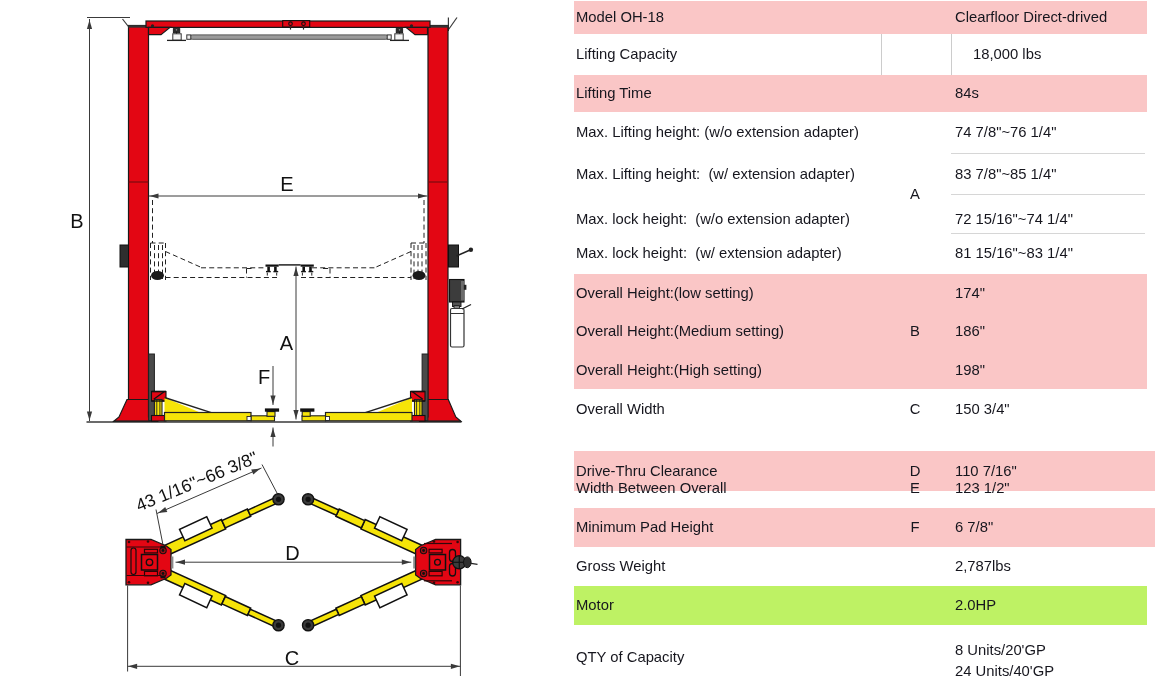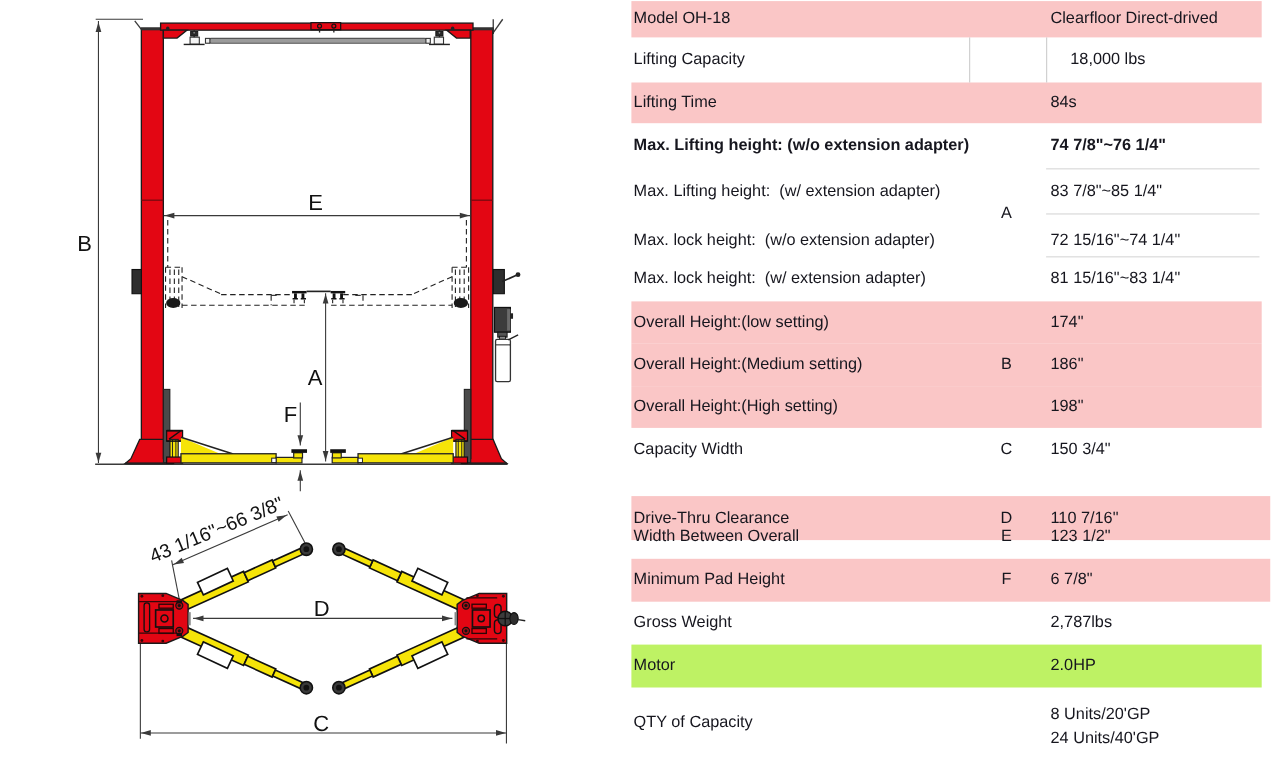--- a/index.html
+++ b/index.html
@@ -359,21 +359,21 @@
 <div style="position:absolute;left:0;top:34.0px;width:573px;height:41.0px;">
 <div style="position:absolute;left:2px;top:0;height:41.0px;line-height:41.0px;white-space:nowrap;">Lifting Capacity</div>
 <div style="position:absolute;left:381px;top:0;height:41.0px;line-height:41.0px;white-space:nowrap;margin-left:18px;">18,000 lbs</div>
 </div>
 
 <div style="position:absolute;left:0;top:75.0px;width:573px;height:37.0px;background:#fac6c6;">
 <div style="position:absolute;left:2px;top:0;height:37.0px;line-height:37.0px;white-space:nowrap;">Lifting Time</div>
 <div style="position:absolute;left:381px;top:0;height:37.0px;line-height:37.0px;white-space:nowrap;">84s</div>
 </div>
 
-<div style="position:absolute;left:0;top:112.0px;width:573px;height:41.6px;font-weight:bold;">
+<div style="position:absolute;left:0;top:112.0px;width:573px;height:41.6px;">
 <div style="position:absolute;left:2px;top:0;height:41.6px;line-height:41.6px;white-space:nowrap;">Max. Lifting height: (w/o extension adapter)</div>
 <div style="position:absolute;left:381px;top:0;height:41.6px;line-height:41.6px;white-space:nowrap;">74 7/8"~76 1/4"</div>
 </div>
 
 <div style="position:absolute;left:0;top:153.6px;width:573px;height:40.5px;text-decoration:underline;">
 <div style="position:absolute;left:2px;top:0;height:40.5px;line-height:40.5px;white-space:nowrap;">Max. Lifting height:&nbsp; (w/ extension adapter)</div>
 <div style="position:absolute;left:381px;top:0;height:40.5px;line-height:40.5px;white-space:nowrap;">83 7/8"~85 1/4"</div>
 </div>
 
 <div style="position:absolute;left:0;top:200px;width:573px;height:39.1px;">
@@ -396,21 +396,21 @@
 <div style="position:absolute;left:311px;top:0;width:60px;height:38.3px;line-height:38.3px;text-align:center;">B</div>
 <div style="position:absolute;left:381px;top:0;height:38.3px;line-height:38.3px;white-space:nowrap;">186"</div>
 </div>
 
 <div style="position:absolute;left:0;top:350.6px;width:573px;height:38.4px;background:#fac6c6;text-align:right;">
 <div style="position:absolute;left:2px;top:0;height:38.4px;line-height:38.4px;white-space:nowrap;">Overall Height:(High setting)</div>
 <div style="position:absolute;left:381px;top:0;height:38.4px;line-height:38.4px;white-space:nowrap;">198"</div>
 </div>
 
 <div style="position:absolute;left:0;top:389.0px;width:573px;height:40.0px;">
-<div style="position:absolute;left:2px;top:0;height:40.0px;line-height:40.0px;white-space:nowrap;">Capacity Width</div>
+<div style="position:absolute;left:2px;top:0;height:40.0px;line-height:40.0px;white-space:nowrap;">Overall Width</div>
 <div style="position:absolute;left:311px;top:0;width:60px;height:40.0px;line-height:40.0px;text-align:center;">C</div>
 <div style="position:absolute;left:381px;top:0;height:40.0px;line-height:40.0px;white-space:nowrap;">150 3/4"</div>
 </div>
 
 <div style="position:absolute;left:0;top:451px;width:650px;height:40.0px;background:#fac6c6;">
 <div style="position:absolute;left:2px;top:0;height:40.0px;line-height:40.0px;white-space:nowrap;">Drive-Thru Clearance</div>
 <div style="position:absolute;left:311px;top:0;width:60px;height:40.0px;line-height:40.0px;text-align:center;">D</div>
 <div style="position:absolute;left:381px;top:0;height:40.0px;line-height:40.0px;white-space:nowrap;">110 7/16"</div>
 </div>
 

